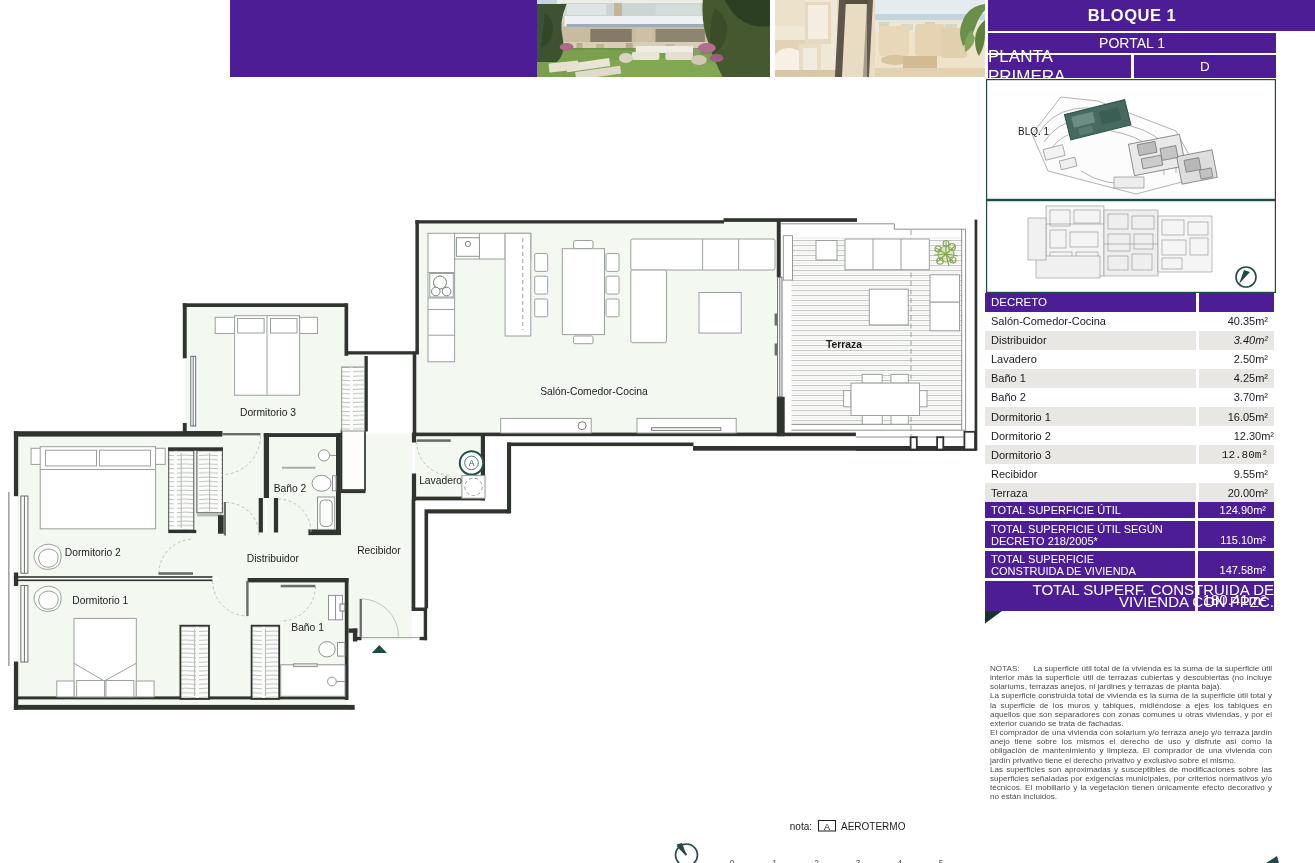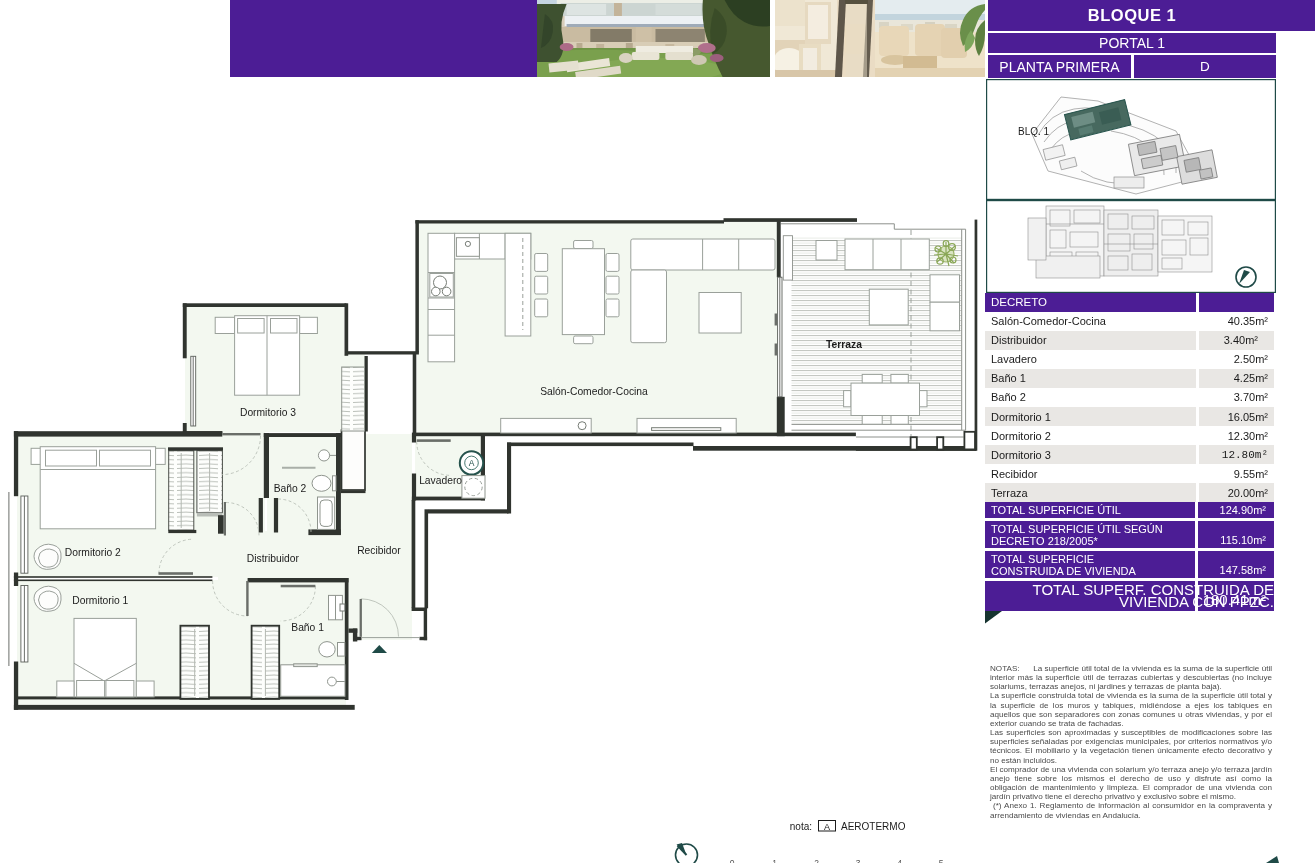--- a/index.html
+++ b/index.html
@@ -95,21 +95,21 @@
   <rect x="71" y="4" width="21" height="73" fill="#e6dcc6" opacity="0.5"></rect>
   <path d="M210,4 q-16,2 -22,16 q-6,12 0,26 q8,-6 12,-18 q4,-12 10,-18 Z" fill="#6a8f4a"></path>
   <path d="M196,30 q-8,10 -6,22 q8,-4 10,-14 Z" fill="#7da65c"></path>
   <path d="M210,20 q-10,8 -10,20 q0,10 4,16 q6,-10 6,-22 Z" fill="#5d8040"></path>
 </svg>
 
 <div class="abs teal" style="left:988px;top:0;width:327px;height:31px;display:flex;align-items:center;justify-content:center;font-size:16.5px;font-weight:bold;letter-spacing:0.5px;padding-right:39px;box-sizing:border-box;">BLOQUE&nbsp;1</div>
 
 <div class="abs teal" style="left:988px;top:33px;width:288px;height:20px;display:flex;align-items:center;justify-content:center;font-size:14px;">PORTAL 1</div>
 
-<div class="abs teal" style="left:988px;top:55px;width:143px;height:23px;display:flex;align-items:center;justify-content:center;font-size:14px;">PLANTA PRIMERA</div>
+<div class="abs teal" style="left:988px;top:55px;width:143px;height:23px;display:flex;align-items:center;justify-content:center;font-size:17px;">PLANTA PRIMERA</div>
 
 <div class="abs teal" style="left:1133.5px;top:55px;width:142.5px;height:23px;display:flex;align-items:center;justify-content:center;font-size:13.5px;">D</div>
 
 <svg class="abs" style="left:986px;top:79px;" width="290" height="121" viewBox="0 0 290 121">
   <rect x="0.5" y="0.5" width="289" height="120" fill="#fff" stroke="#1f4a47" stroke-width="1.4"></rect>
   <g stroke="#909090" stroke-width="0.7" fill="none">
     <path d="M46,55 L75,18 L112,22 L190,52 L215,98 L150,115 L62,92 Z" fill="#fcfcfc"></path>
     <path d="M52,56 q12,-22 36,-26 q22,-4 44,6"></path>
     <path d="M58,63 q12,-18 32,-22 q18,-4 36,3"></path>
     <path d="M65,70 q10,-14 26,-17"></path>
@@ -177,41 +177,41 @@
   <div class="teal" style="height:19px;display:flex;align-items:center;">
       <span style="margin-left:6px;font-size:11.5px;">DECRETO</span>
     </div>
   <div style="font-size:11px;color:#1a1a1a;">
     <div style="height:19.1px;display:flex;align-items:center;background:#fff;">
         <span style="margin-left:6px;">Salón-Comedor-Cocina</span>
         <span style="margin-left:auto;margin-right:6px;">40.35m²</span>
       </div>
     <div style="height:19.1px;display:flex;align-items:center;background:#e9e7e4;">
         <span style="margin-left:6px;">Distribuidor</span>
-        <span style="margin-left:auto;margin-right:16px;">3.40m²</span>
+        <span style="margin-left:auto;margin-right:6px;font-style:italic;">3.40m²</span>
       </div>
     <div style="height:19.1px;display:flex;align-items:center;background:#fff;">
         <span style="margin-left:6px;">Lavadero</span>
         <span style="margin-left:auto;margin-right:6px;">2.50m²</span>
       </div>
     <div style="height:19.1px;display:flex;align-items:center;background:#e9e7e4;">
         <span style="margin-left:6px;">Baño 1</span>
         <span style="margin-left:auto;margin-right:6px;">4.25m²</span>
       </div>
     <div style="height:19.1px;display:flex;align-items:center;background:#fff;">
         <span style="margin-left:6px;">Baño 2</span>
         <span style="margin-left:auto;margin-right:6px;">3.70m²</span>
       </div>
     <div style="height:19.1px;display:flex;align-items:center;background:#e9e7e4;">
         <span style="margin-left:6px;">Dormitorio 1</span>
         <span style="margin-left:auto;margin-right:6px;text-align:right;">16.05m²</span>
       </div>
     <div style="height:19.1px;display:flex;align-items:center;background:#fff;">
         <span style="margin-left:6px;">Dormitorio 2</span>
-        <span style="margin-left:auto;margin-right:6px;">12.30m²</span>
+        <span style="margin-left:auto;margin-right:0;">12.30m²</span>
       </div>
     <div style="height:19.1px;display:flex;align-items:center;background:#e9e7e4;">
         <span style="margin-left:6px;">Dormitorio 3</span>
         <span style="margin-left:auto;margin-right:6px;font-family:Liberation Mono, monospace;">12.80m²</span>
       </div>
     <div style="height:19.1px;display:flex;align-items:center;background:#fff;">
         <span style="margin-left:6px;">Recibidor</span>
         <span style="margin-left:auto;margin-right:6px;">9.55m²</span>
       </div>
     <div style="height:19.1px;display:flex;align-items:center;background:#e9e7e4;">
@@ -653,16 +653,15 @@
         <text x="941" y="866">5</text>
 </g>
 
 <polygon points="1277,856 1266,863 1279,863" fill="#1f4a47"></polygon>
 </g>
 </svg>
 
 <div class="abs" style="left:990px;top:664px;width:282px;font-size:8.1px;line-height:9.15px;color:#4a4a4a;text-align:justify;">
 <div>NOTAS:&nbsp;&nbsp;&nbsp;&nbsp;&nbsp;&nbsp;La superficie útil total de la vivienda es la suma de la superficie útil interior más la superficie útil de terrazas cubiertas y descubiertas (no incluye solariums, terrazas anejos, ni jardines y terrazas de planta baja).</div>
 <div>La superficie construida total de vivienda es la suma de la superficie útil total y la superficie de los muros y tabiques, midiéndose a ejes los tabiques en aquellos que son separadores con zonas comunes u otras viviendas, y por el exterior cuando se trata de fachadas.</div>
+<div>El comprador de una vivienda con solarium y/o terraza anejo y/o terraza jardín anejo tiene sobre los mismos el derecho de uso y disfrute así como la obligación de mantenimiento y limpieza. El comprador de una vivienda con jardín privativo tiene el derecho privativo y exclusivo sobre el mismo.</div>
 <div>Las superficies son aproximadas y susceptibles de modificaciones sobre las superficies señaladas por exigencias municipales, por criterios normativos y/o técnicos. El mobiliario y la vegetación tienen únicamente efecto decorativo y no están incluidos.</div>
-<div>El comprador de una vivienda con solarium y/o terraza anejo y/o terraza jardín anejo tiene sobre los mismos el derecho de uso y disfrute así como la obligación de mantenimiento y limpieza. El comprador de una vivienda con jardín privativo tiene el derecho privativo y exclusivo sobre el mismo.</div>
-<div>&nbsp;(*) Anexo 1. Reglamento de información al consumidor en la compraventa y arrendamiento de viviendas en Andalucía.</div>
 </div>
 
 </body></html>

